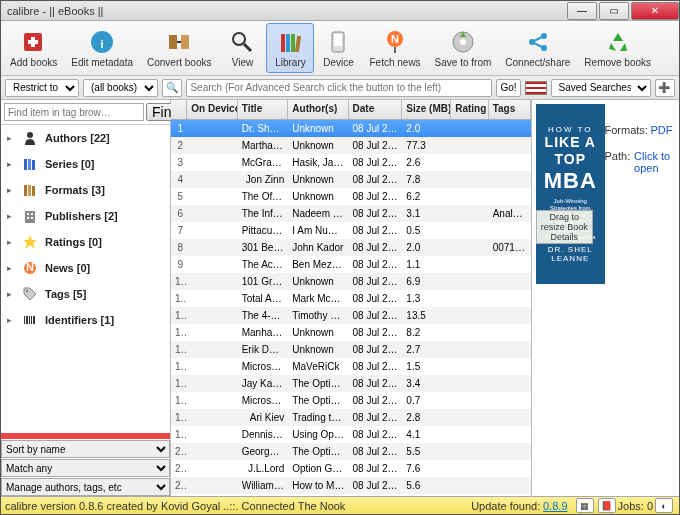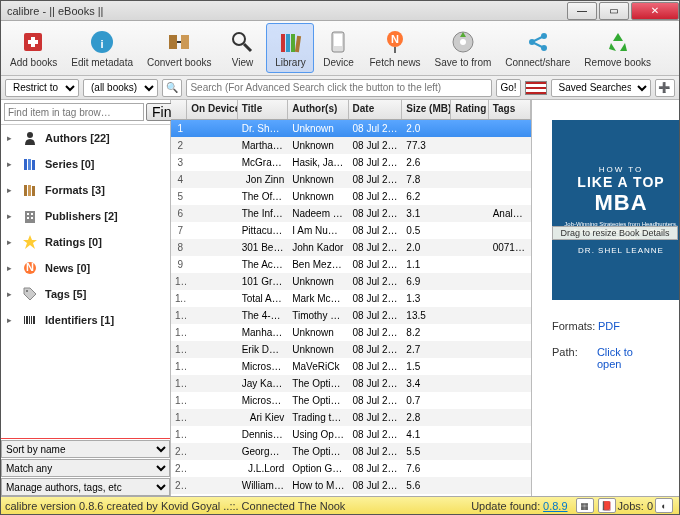--- a/index.html
+++ b/index.html
@@ -21,33 +21,33 @@
 .main{flex:1;display:flex;overflow:hidden}
 .sidebar{width:170px;border-right:1px solid #bbb;display:flex;flex-direction:column;background:#fff}
 .sbsearch{display:flex;padding:3px;gap:2px;border-bottom:1px solid #ccc}
 .sbsearch input{flex:1;font-size:10px;height:18px;border:1px solid #aaa;color:#888;padding:0 3px}
 .sbsearch button{font-size:14px;height:18px;border:1px solid #888;background:linear-gradient(#f5f5f5,#ddd);padding:0 5px;border-radius:2px}
 .sblist{flex:1;overflow:auto}
 .sbi{display:flex;align-items:center;padding:4px 6px;gap:6px;cursor:pointer}
 .sbi .arr{color:#666;font-size:9px;width:8px}
 .sbi .ic2{width:18px;height:18px;display:flex;align-items:center;justify-content:center}
 .sbi .txt{font-weight:bold;color:#222}
-.sbcombo{border-top:1px solid #ef4444}
+.sbcombo{border-top:6px solid #ef4444}
 .sbcombo select{width:100%;font-size:10px;height:18px;border:1px solid #aaa;margin-top:1px}
 .grid{flex:1;display:flex;flex-direction:column;background:#fff;overflow:hidden}
 .ghead{display:flex;background:linear-gradient(#f6f6f6,#e3e3e3);border-bottom:1px solid #aaa;height:20px}
 .gh{border-right:1px solid #bbb;padding:3px 4px;font-weight:bold;font-size:10px;color:#222;overflow:hidden;white-space:nowrap}
 .gbody{flex:1;overflow:auto}
 .gr{display:flex;height:17px;align-items:center}
 .gr:nth-child(even){background:#f3f3f3}
 .gr.sel{background:linear-gradient(#5aa6ff,#3b8ef0);color:#fff}
 .gc{padding:1px 4px;font-size:10px;overflow:hidden;white-space:nowrap;text-overflow:ellipsis}
 .c0{width:18px;text-align:right;color:#555}.gr.sel .c0{color:#fff}
 .c1{width:60px}.c2{width:60px}.c3{width:72px}.c4{width:64px}.c5{width:58px}.c6{width:44px}.c7{width:50px}
-.details{width:148px;border-left:1px solid #bbb;padding:20px;display:flex;flex-direction:column;background:#fff}
+.details{width:148px;border-left:1px solid #bbb;padding:4px;display:flex;flex-direction:row;background:#fff}
 .cover{width:138px;height:180px;background:#1a5a8a;position:relative;overflow:hidden;display:flex;flex-direction:column;justify-content:center;align-items:center;color:#fff;text-align:center}
 .cover .ctitle{font-size:14px;font-weight:bold;letter-spacing:1px;line-height:1.2}
 .cover .resize{position:absolute;top:106px;left:0;right:12px;background:rgba(250,250,240,.9);color:#333;font-size:9px;padding:1px;border:1px solid #aaa}
 .dmeta{margin-top:6px;font-size:10px}
 .dmeta .row{display:flex;margin:14px 0}
 .dmeta .k{color:#333;width:46px}
 .dmeta .v{color:#15c;cursor:pointer}
 .statusbar{height:18px;background:linear-gradient(#fcf29a,#f5e060);display:flex;align-items:center;padding:0 4px;border-top:1px solid #aaa;font-size:10px;color:#333}
 .statusbar .st{flex:1}
 .statusbar .upd{color:#07c;text-decoration:underline;margin-right:6px}

